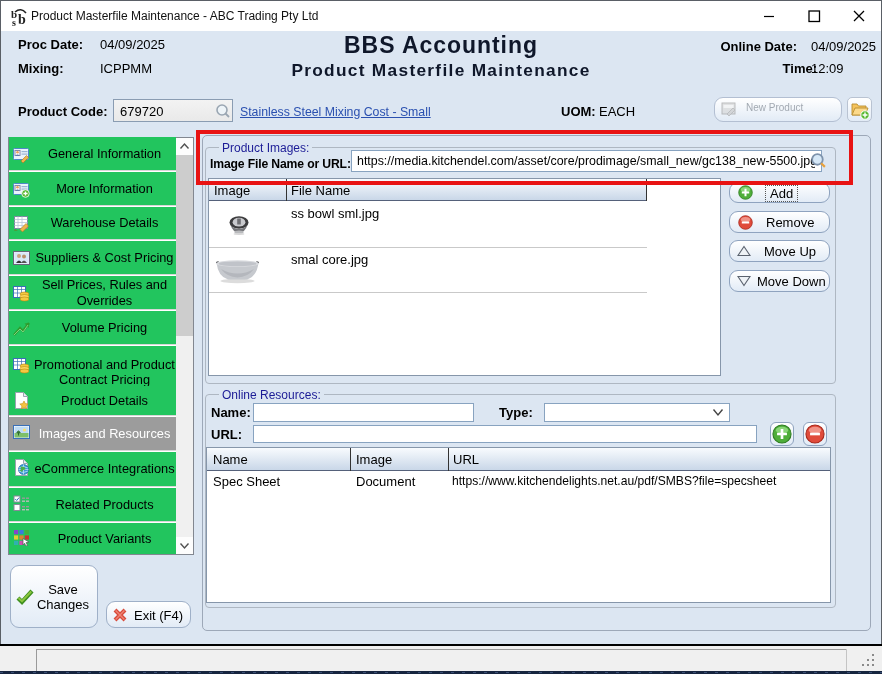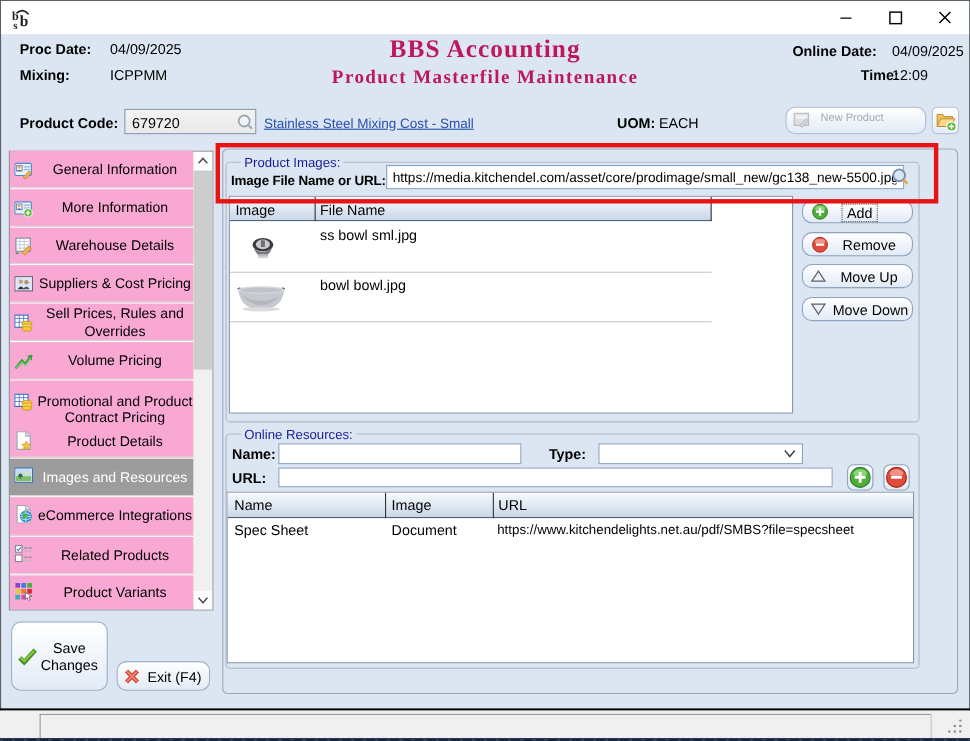--- a/index.html
+++ b/index.html
@@ -1,53 +1,54 @@
 <!DOCTYPE html>
 <html><head>
 <meta charset="utf-8">
 <style>
   * { margin:0; padding:0; box-sizing:border-box; }
   html,body { width:882px; height:674px; overflow:hidden; }
   body { font-family:"Liberation Sans", sans-serif; font-size:13px; color:#000; position:relative;
          background:#dce6f2; }
   .abs { position:absolute; }
   .b { font-weight:bold; }
-  .navy { color:#be185d;font-family:Liberation Serif, serif; }
+  .navy { color:#0f172a; }
   
   #win { position:absolute; left:0; top:0; width:882px; height:674px; border:1px solid #5a5f66; }
   #titlebar { position:absolute; left:1px; top:1px; width:880px; height:30px; background:#fff; }
   #title { position:absolute; left:30px; top:8px; font-size:12px; color:#111; }
   
   .grp { position:absolute; border:1px solid #aeb7c2; border-radius:4px; }
   .grplabel { position:absolute; top:-7px; left:13px; background:#dce6f2; padding:0 3px; font-size:12px; color:#1c1c96; }
   .panel { position:absolute; border:1px solid #9da8b8; border-radius:5px; }
   
   .inp { position:absolute; background:#fff; border:1px solid #88a3c0; }
   .btn { position:absolute; border:1px solid #8fa3bf; border-radius:9px;
          background:linear-gradient(#ffffff,#e2ebf6); font-size:13px; color:#000; }
   
   .thead { background:linear-gradient(#f8fbfe,#c9d7e8); border-bottom:1px solid #55617a; }
   .sepline { position:absolute; height:1px; background:#c9c9c9; }
   
   .sbrow { position:absolute; left:9px; width:167px; border-bottom:1px solid #d7d7d7;
-           display:flex; align-items:center; justify-content:center; background:#f9a8d4; }
+           display:flex; align-items:center; justify-content:center; background:#22c55e; }
   .sbrow .sbtxt { display:block; padding-left:24px; text-align:center; line-height:15.5px; font-size:12.8px; }
   .sbrow.sel { background:#9c9c9c; color:#fff; }
   .sbic { position:absolute; left:13px; width:17px; height:17px; }
 </style>
 </head>
 <body>
 <div id="win"></div>
 <div id="titlebar">
   <svg class="abs" style="left:9px;top:6px" width="20" height="20" viewBox="0 0 20 20">
     <text x="1" y="11" font-family="Liberation Serif" font-size="11" font-weight="bold" fill="#222">b</text>
     <text x="2" y="19" font-family="Liberation Serif" font-size="10" font-weight="bold" fill="#222">s</text>
     <text x="8" y="17" font-family="Liberation Serif" font-size="14" font-weight="bold" fill="#222">b</text>
     <path d="M5 5 Q11 0 16 6" fill="none" stroke="#222" stroke-width="1.6"></path>
   </svg>
+  <div id="title">Product Masterfile Maintenance - ABC Trading Pty Ltd</div>
   <svg class="abs" style="left:758px;top:2px" width="110" height="26" viewBox="0 0 110 26">
     <line x1="5" y1="13.5" x2="15" y2="13.5" stroke="#000" stroke-width="1.2"></line>
     <rect x="50" y="8" width="10.5" height="10.5" fill="none" stroke="#000" stroke-width="1.3"></rect>
     <path d="M95 8 L105 18 M105 8 L95 18" stroke="#000" stroke-width="1.3"></path>
   </svg>
 </div>
 
 <div class="abs b" style="left:18px;top:37px">Proc Date:</div>
 <div class="abs" style="left:100px;top:37px">04/09/2025</div>
 <div class="abs b" style="left:18px;top:61px">Mixing:</div>
@@ -99,21 +100,21 @@
 
 <div class="abs" style="left:208px;top:178px;width:513px;height:198px;background:#fff;border:1px solid #8696aa"></div>
 <div class="abs thead" style="left:209px;top:179px;width:438px;height:22px"></div>
 <div class="abs" style="left:646px;top:179px;width:1px;height:22px;background:#333"></div>
 <div class="abs" style="left:286px;top:179px;width:1px;height:22px;background:#333"></div>
 <div class="abs" style="left:214px;top:183px">Image</div>
 <div class="abs" style="left:291px;top:183px">File Name</div>
 <div class="sepline" style="left:209px;top:247px;width:438px"></div>
 <div class="sepline" style="left:209px;top:292px;width:438px"></div>
 <div class="abs" style="left:291px;top:206px">ss bowl sml.jpg</div>
-<div class="abs" style="left:291px;top:252px">bowl bowl.jpg</div>
+<div class="abs" style="left:291px;top:252px">smal core.jpg</div>
 <svg class="abs" style="left:229px;top:216px" width="20" height="19" viewBox="0 0 20 19">
   <ellipse cx="10" cy="6.5" rx="9.5" ry="6.2" fill="#3c3c3e"></ellipse>
   <ellipse cx="10" cy="6.2" rx="6.4" ry="4.4" fill="#c8c9cd"></ellipse>
   <path d="M8.2 2.5 h3.6 v6 h-3.6z" fill="#6e6f73"></path>
   <path d="M1.5 9 Q4 16.5 10 17 Q16 16.5 18.5 9 Q15 13 10 13 Q5 13 1.5 9Z" fill="#77787c"></path>
   <ellipse cx="10" cy="16.2" rx="4.6" ry="1.6" fill="#b9babd"></ellipse>
   <ellipse cx="10" cy="18" rx="5.4" ry="0.9" fill="#d7d7d8"></ellipse>
 </svg>
 <svg class="abs" style="left:215px;top:259px" width="45" height="25" viewBox="0 0 45 25">
   <ellipse cx="22.5" cy="22" rx="17" ry="2.2" fill="#dcdcdc"></ellipse>

